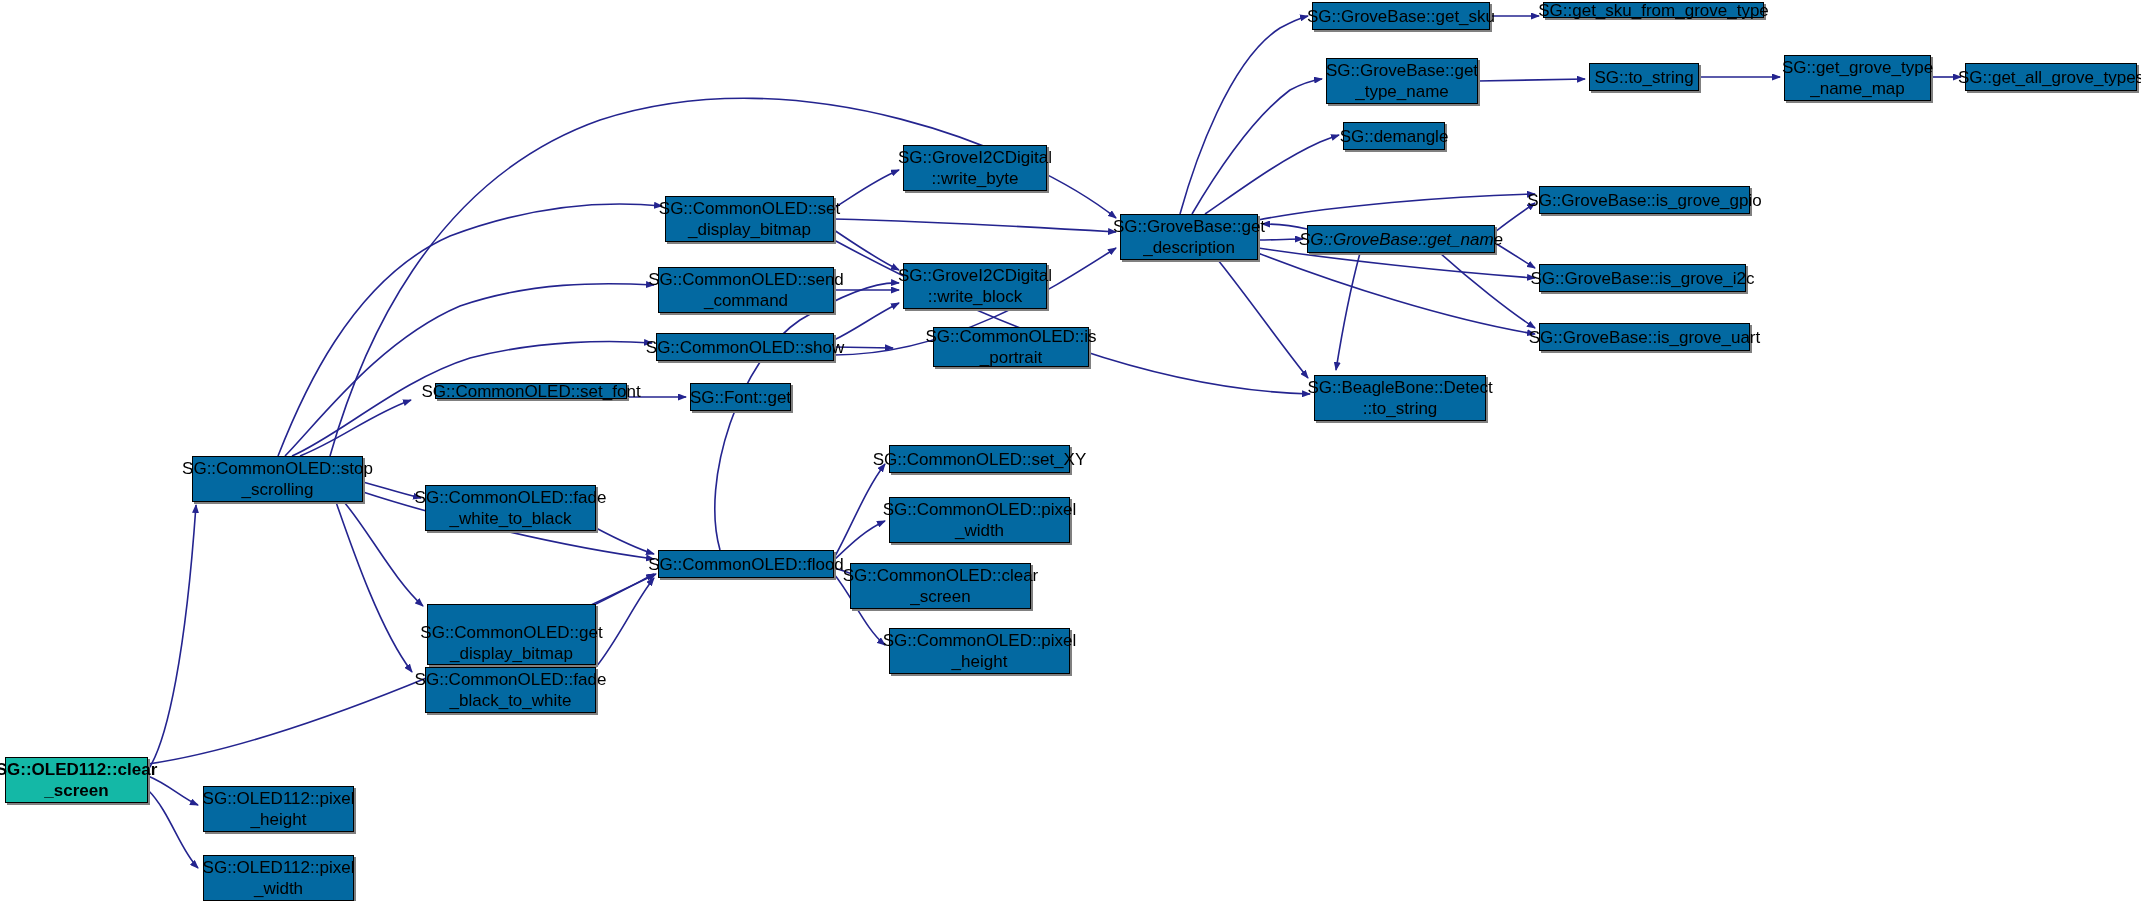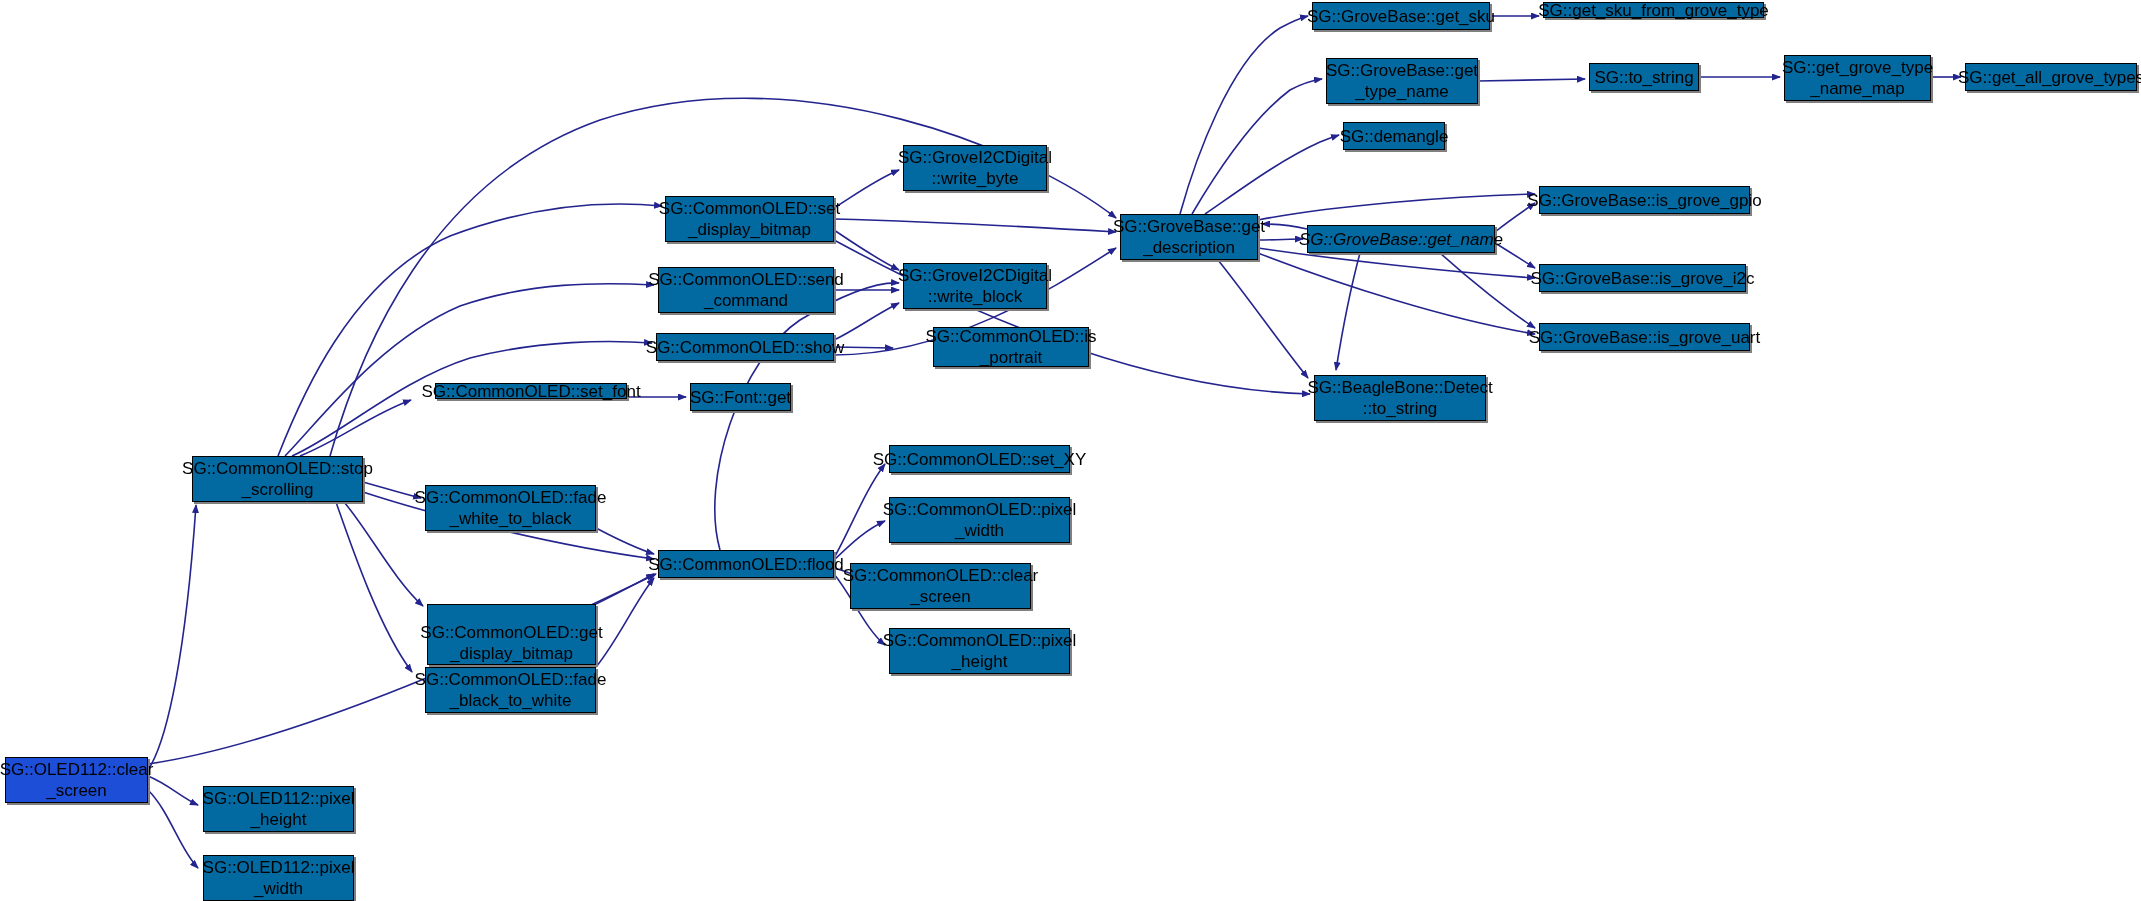--- a/index.html
+++ b/index.html
@@ -34,21 +34,22 @@
     justify-content: center;
     text-align: center;
     font-size: 17px;
     line-height: 21px;
     letter-spacing: 0px;
     white-space: pre-line;
     box-shadow: 2px 2px 0 0 #808080;
     cursor: pointer;
   }
   .node.highlight {
-    background: #1d4ed8;
+    background: #14b8a6;
+    font-weight: bold;
   }
   .node span {
     display: block;
     padding: 0 4px;
   }
 </style>
 </head>
 <body>
 
 <div id="canvas">

